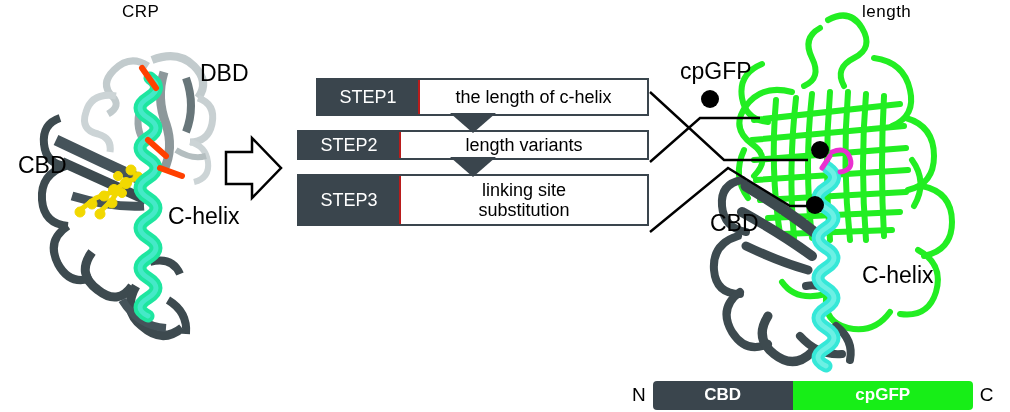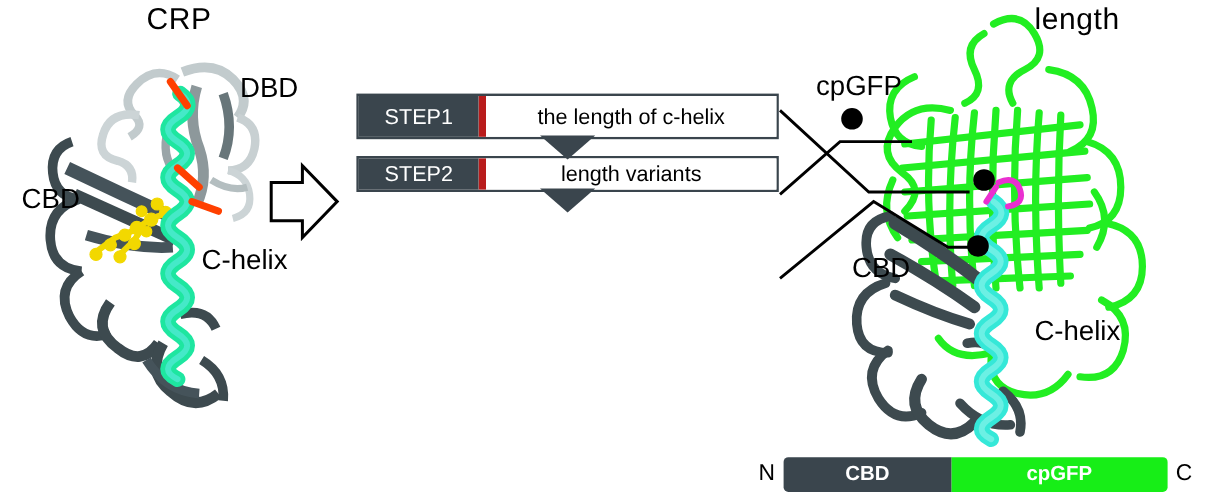--- a/index.html
+++ b/index.html
@@ -1,38 +1,38 @@
 <!DOCTYPE html>
 <html><head>
 <meta charset="utf-8">
 <style>
   html,body{margin:0;padding:0;background:#ffffff;}
   body{width:1010px;height:412px;position:relative;overflow:hidden;
        font-family:"Liberation Sans","DejaVu Sans",sans-serif;color:#000;}
   .fig{position:absolute;inset:0;}
   .lbl{position:absolute;white-space:nowrap;font-weight:400;}
-  .title{font-size:25px;letter-spacing:.5px;}
+  .title{font-size:17px;letter-spacing:.5px;}
   .struct-lbl{font-size:23px;}
 
   
   #stepflow{position:absolute;left:297px;top:78px;width:352px;}
   .steprow{display:flex;align-items:stretch;border:2px solid #3a454d;
            background:#fff;box-sizing:border-box;}
   .stepkey{background:#3a454d;color:#fff;font-size:18px;display:flex;
            align-items:center;justify-content:center;width:100px;
            box-sizing:border-box;flex:0 0 100px;}
   .stepval{flex:1;display:flex;align-items:center;justify-content:center;
            text-align:center;font-size:18px;line-height:1.12;color:#000;
            background:#fff;padding:5px 4px;box-sizing:border-box;
-           border-left:6px solid #b91c1c;}
+           border-left:2px solid #b91c1c;}
   .gap{height:14px;position:relative;}
   .gap .tri{position:absolute;left:50%;top:50%;transform:translate(-50%,-50%);
             width:0;height:0;border-left:23px solid transparent;
             border-right:23px solid transparent;border-top:20px solid #3a454d;}
-  #r1{height:38px;} #r2{height:30px;} #r3{height:52px;}
+  #r1{height:38px;margin-left:19px;} #r2{height:30px;} #r3{height:52px;}
 
   .svgfull{position:absolute;left:0;top:0;width:1010px;height:412px;
            pointer-events:none;}
 
   
   #dombar{position:absolute;left:625px;top:380px;height:30px;
           display:flex;align-items:center;}
   #dombar .term{font-size:19px;color:#000;padding:0 7px;}
   .domseg{height:29px;display:flex;align-items:center;justify-content:center;
           color:#fff;font-size:17px;font-weight:bold;box-sizing:border-box;}
@@ -121,20 +121,24 @@
     <div class="gap">
         <div class="tri"></div>
       </div>
     <div class="steprow" id="r2">
       <div class="stepkey">STEP2</div>
       <div class="stepval">length variants</div>
     </div>
     <div class="gap">
         <div class="tri"></div>
       </div>
+    <div class="steprow" id="r3">
+      <div class="stepkey">STEP3</div>
+      <div class="stepval" id="s3v">linking site<br>substitution</div>
+    </div>
   </div>
 
   <svg class="svgfull" viewBox="0 0 1010 412">
 
     <g fill="none" stroke="#22EE22" stroke-width="6" stroke-linejoin="round" stroke-linecap="round">
       <path d="M828 20 q22 -12 34 8 q12 20 -8 30 q-20 10 -10 28"></path>
       <path d="M820 28 q-18 10 -8 30 q10 20 -8 28"></path>
       <path d="M792 92 q-30 -8 -46 14 q-16 22 6 38 q20 14 2 32"></path>
       <path d="M762 64 q-24 10 -20 34 q4 22 26 24"></path>
       <path d="M874 58 q30 4 36 32 q6 26 -18 36"></path>

